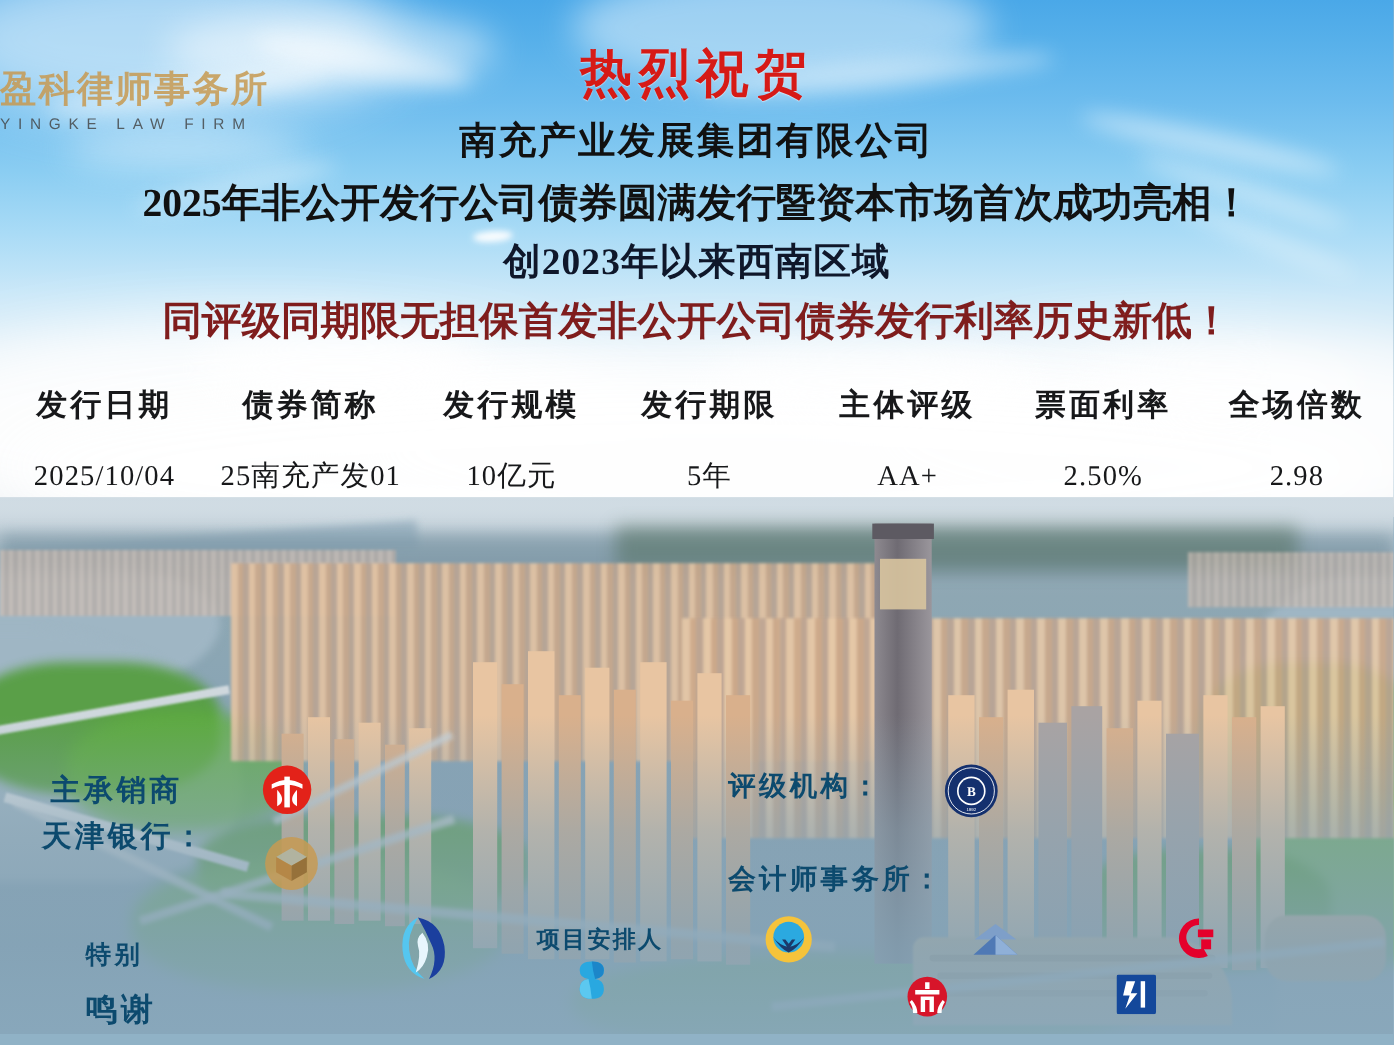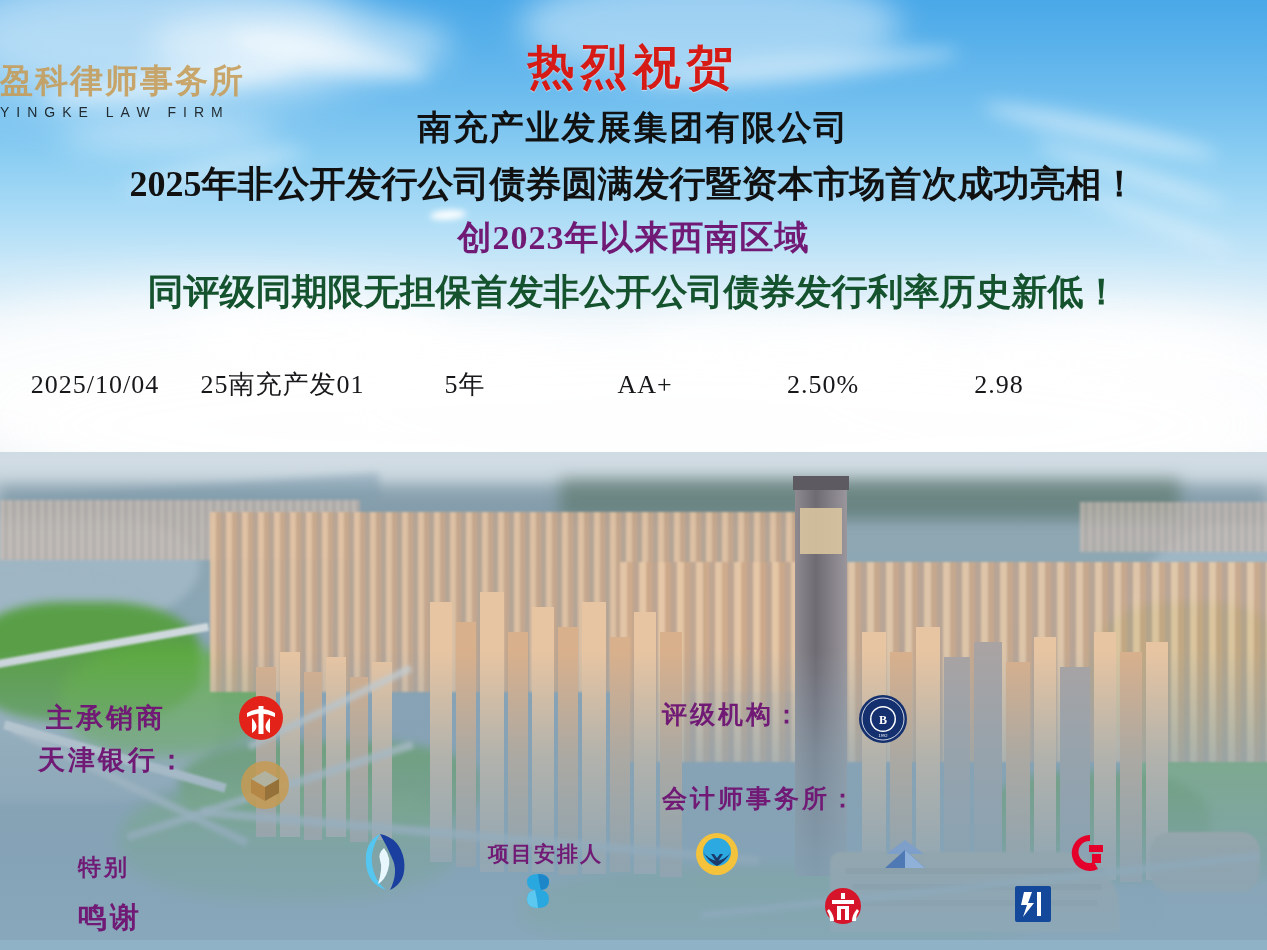--- a/index.html
+++ b/index.html
@@ -65,51 +65,51 @@
   
   .headline{
     position:absolute;left:0;width:1267px;text-align:center;
     font-family:"Liberation Serif","DejaVu Serif",serif;
     font-weight:bold;white-space:nowrap;
   }
   #h-congrats{top:36px;font-size:47px;color:#d61a16;letter-spacing:6px;
       text-shadow:0 1px 1px rgba(255,255,255,.5);}
   #h-company{top:105px;font-size:34px;color:#111;letter-spacing:2px;}
   #h-line1{top:160px;font-size:36px;color:#111;letter-spacing:0px;}
-  #h-line2{top:215px;font-size:34px;color:#701a75;letter-spacing:1px;}
-  #h-line3{top:268px;font-size:36px;color:#14532d;letter-spacing:0px;}
+  #h-line2{top:215px;font-size:34px;color:#0f172a;letter-spacing:1px;}
+  #h-line3{top:268px;font-size:36px;color:#7f1d1d;letter-spacing:0px;}
 
   
   .tbl{position:absolute;left:0;top:345px;width:1267px;}
   .trow{display:flex;width:1267px;}
   .tcell{text-align:center;font-family:"Liberation Serif","DejaVu Serif",serif;color:#17181a;}
   .thead .tcell{font-size:28px;font-weight:bold;letter-spacing:3px;height:48px;line-height:48px;}
   .tbody{margin-top:18px;}
   .tbody .tcell{font-size:26px;font-weight:normal;letter-spacing:1px;height:44px;line-height:44px;}
 
   
   .lbl{
     position:absolute;font-family:"Liberation Serif","DejaVu Serif",serif;
-    font-weight:bold;color:#701a75;letter-spacing:3px;white-space:nowrap;
+    font-weight:bold;color:#0c4a6e;letter-spacing:3px;white-space:nowrap;
   }
   .logo{position:absolute;}
 
   
   #yuekai-logo{left:238px;top:695px;width:46px;height:46px;}
   #yuekai-text{left:292px;top:694px;font-size:33px;font-weight:bold;color:#17181a;
                letter-spacing:1px;font-family:"Liberation Sans","DejaVu Sans",sans-serif;white-space:nowrap;}
   #yuekai-sub{left:292px;top:733px;font-size:12.5px;color:#3a3a3a;letter-spacing:2.3px;
               font-family:"Liberation Sans","DejaVu Sans",sans-serif;white-space:nowrap;}
 
   
   #yingke-logo{left:240px;top:760px;width:50px;height:50px;}
   #yingke-text{left:300px;top:760px;font-size:33px;font-weight:bold;color:#c79a52;
                letter-spacing:2px;font-family:"Liberation Sans","DejaVu Sans",sans-serif;
                opacity:.85;white-space:nowrap;}
-  #yingke-sub{left:300px;top:800px;font-size:14px;color:#000000;letter-spacing:7px;opacity:.8;
+  #yingke-sub{left:300px;top:800px;font-size:14px;color:#404040;letter-spacing:7px;opacity:.8;
               font-family:"Liberation Sans","DejaVu Sans",sans-serif;white-space:nowrap;}
 
   
   #sbr-logo{left:858px;top:694px;width:50px;height:50px;}
   #sbr-text{left:916px;top:693px;font-size:30px;font-weight:bold;color:#14306e;
             letter-spacing:3px;white-space:nowrap;}
   #sbr-sub{left:916px;top:731px;font-size:14px;font-weight:bold;color:#14306e;letter-spacing:.3px;
            font-family:"Liberation Sans","DejaVu Sans",sans-serif;white-space:nowrap;}
 
   
@@ -190,23 +190,33 @@
     <div class="wisp" style="left:430px;top:210px;width:36px;height:10px;opacity:.95;transform:rotate(-4deg);filter:blur(3px);"></div>
   </div>
 
   <div class="headline" id="h-congrats">热烈祝贺</div>
   <div class="headline" id="h-company">南充产业发展集团有限公司</div>
   <div class="headline" id="h-line1">2025年非公开发行公司债券圆满发行暨资本市场首次成功亮相！</div>
   <div class="headline" id="h-line2">创2023年以来西南区域</div>
   <div class="headline" id="h-line3">同评级同期限无担保首发非公开公司债券发行利率历史新低！</div>
 
   <div class="tbl">
+    <div class="trow thead">
+      <div class="tcell" style="width:190px;">发行日期</div>
+      <div class="tcell" style="width:185px;">债券简称</div>
+      <div class="tcell" style="width:180px;">发行规模</div>
+      <div class="tcell" style="width:180px;">发行期限</div>
+      <div class="tcell" style="width:180px;">主体评级</div>
+      <div class="tcell" style="width:176px;">票面利率</div>
+      <div class="tcell" style="width:176px;">全场倍数</div>
+    </div>
     <div class="trow tbody">
       <div class="tcell" style="width:190px;">2025/10/04</div>
       <div class="tcell" style="width:185px;">25南充产发01</div>
+      <div class="tcell" style="width:180px;">10亿元</div>
       <div class="tcell" style="width:180px;">5年</div>
       <div class="tcell" style="width:180px;">AA+</div>
       <div class="tcell" style="width:176px;">2.50%</div>
       <div class="tcell" style="width:176px;">2.98</div>
     </div>
   </div>
 
   <div class="city">
     <div class="haze"></div>
 

